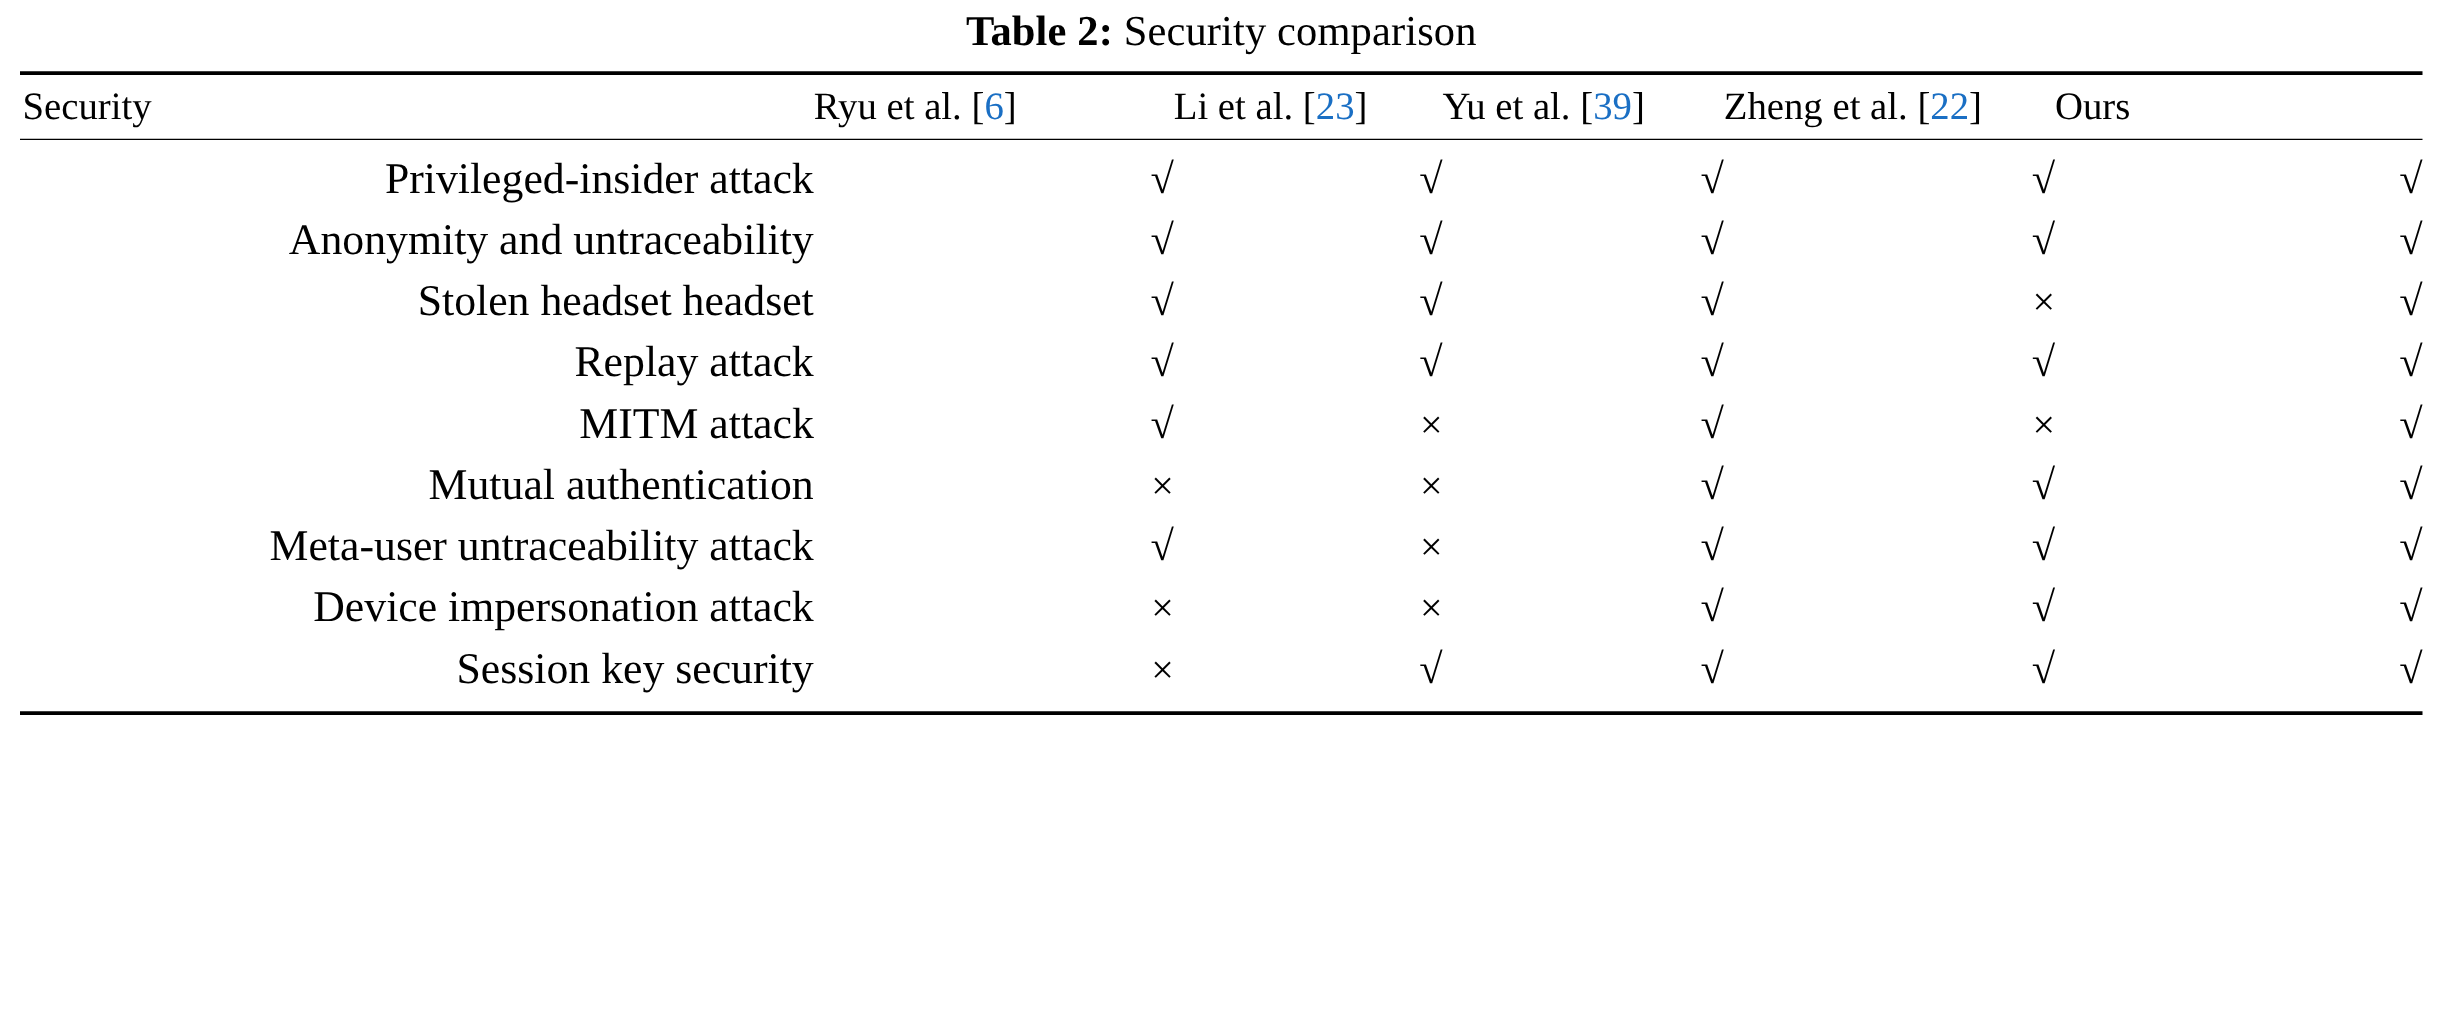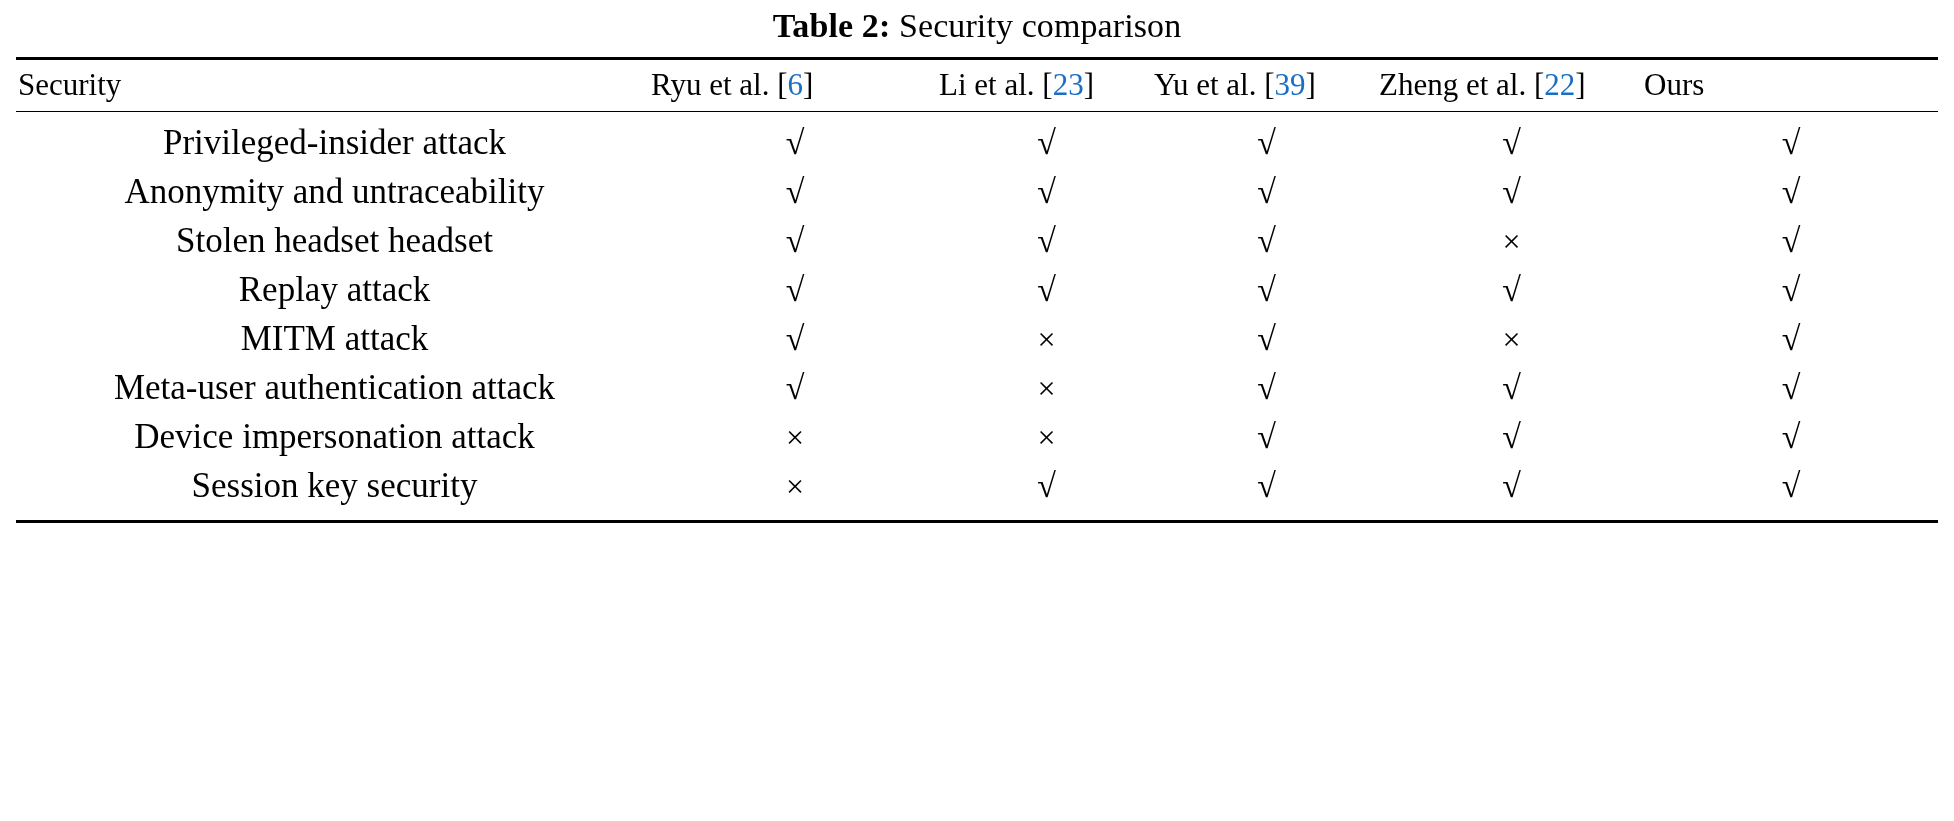--- a/index.html
+++ b/index.html
@@ -71,21 +71,21 @@
   thead th {
     font-weight: normal;
     font-size: 31px;
     text-align: left;
     padding: 0 0 2px 0;
     white-space: nowrap;
   }
   thead th.hdr-sec { padding-left: 2px; }
   tbody td {
     font-size: 35px;
-    text-align: center;
+    text-align: right;
     padding: 4.5px 0;
     white-space: nowrap;
   }
   tbody td.rowlabel { padding-left: 2px; }
   .mark {
     font-size: 35px;
     display: inline-block;
     line-height: 1;
   }
   .mark.check { font-size: 34px; }
@@ -173,21 +173,29 @@
         </tr>
         <tr>
           <td class="rowlabel">MITM attack</td>
           <td><span class="mark check">√</span></td>
           <td><span class="mark cross">×</span></td>
           <td><span class="mark check">√</span></td>
           <td><span class="mark cross">×</span></td>
           <td><span class="mark check">√</span></td>
         </tr>
         <tr>
-          <td class="rowlabel">Meta-user authentication attack</td>
+          <td class="rowlabel">Mutual authentication</td>
+          <td><span class="mark cross">×</span></td>
+          <td><span class="mark cross">×</span></td>
+          <td><span class="mark check">√</span></td>
+          <td><span class="mark check">√</span></td>
+          <td><span class="mark check">√</span></td>
+        </tr>
+        <tr>
+          <td class="rowlabel">Meta-user untraceability attack</td>
           <td><span class="mark check">√</span></td>
           <td><span class="mark cross">×</span></td>
           <td><span class="mark check">√</span></td>
           <td><span class="mark check">√</span></td>
           <td><span class="mark check">√</span></td>
         </tr>
         <tr>
           <td class="rowlabel">Device impersonation attack</td>
           <td><span class="mark cross">×</span></td>
           <td><span class="mark cross">×</span></td>

